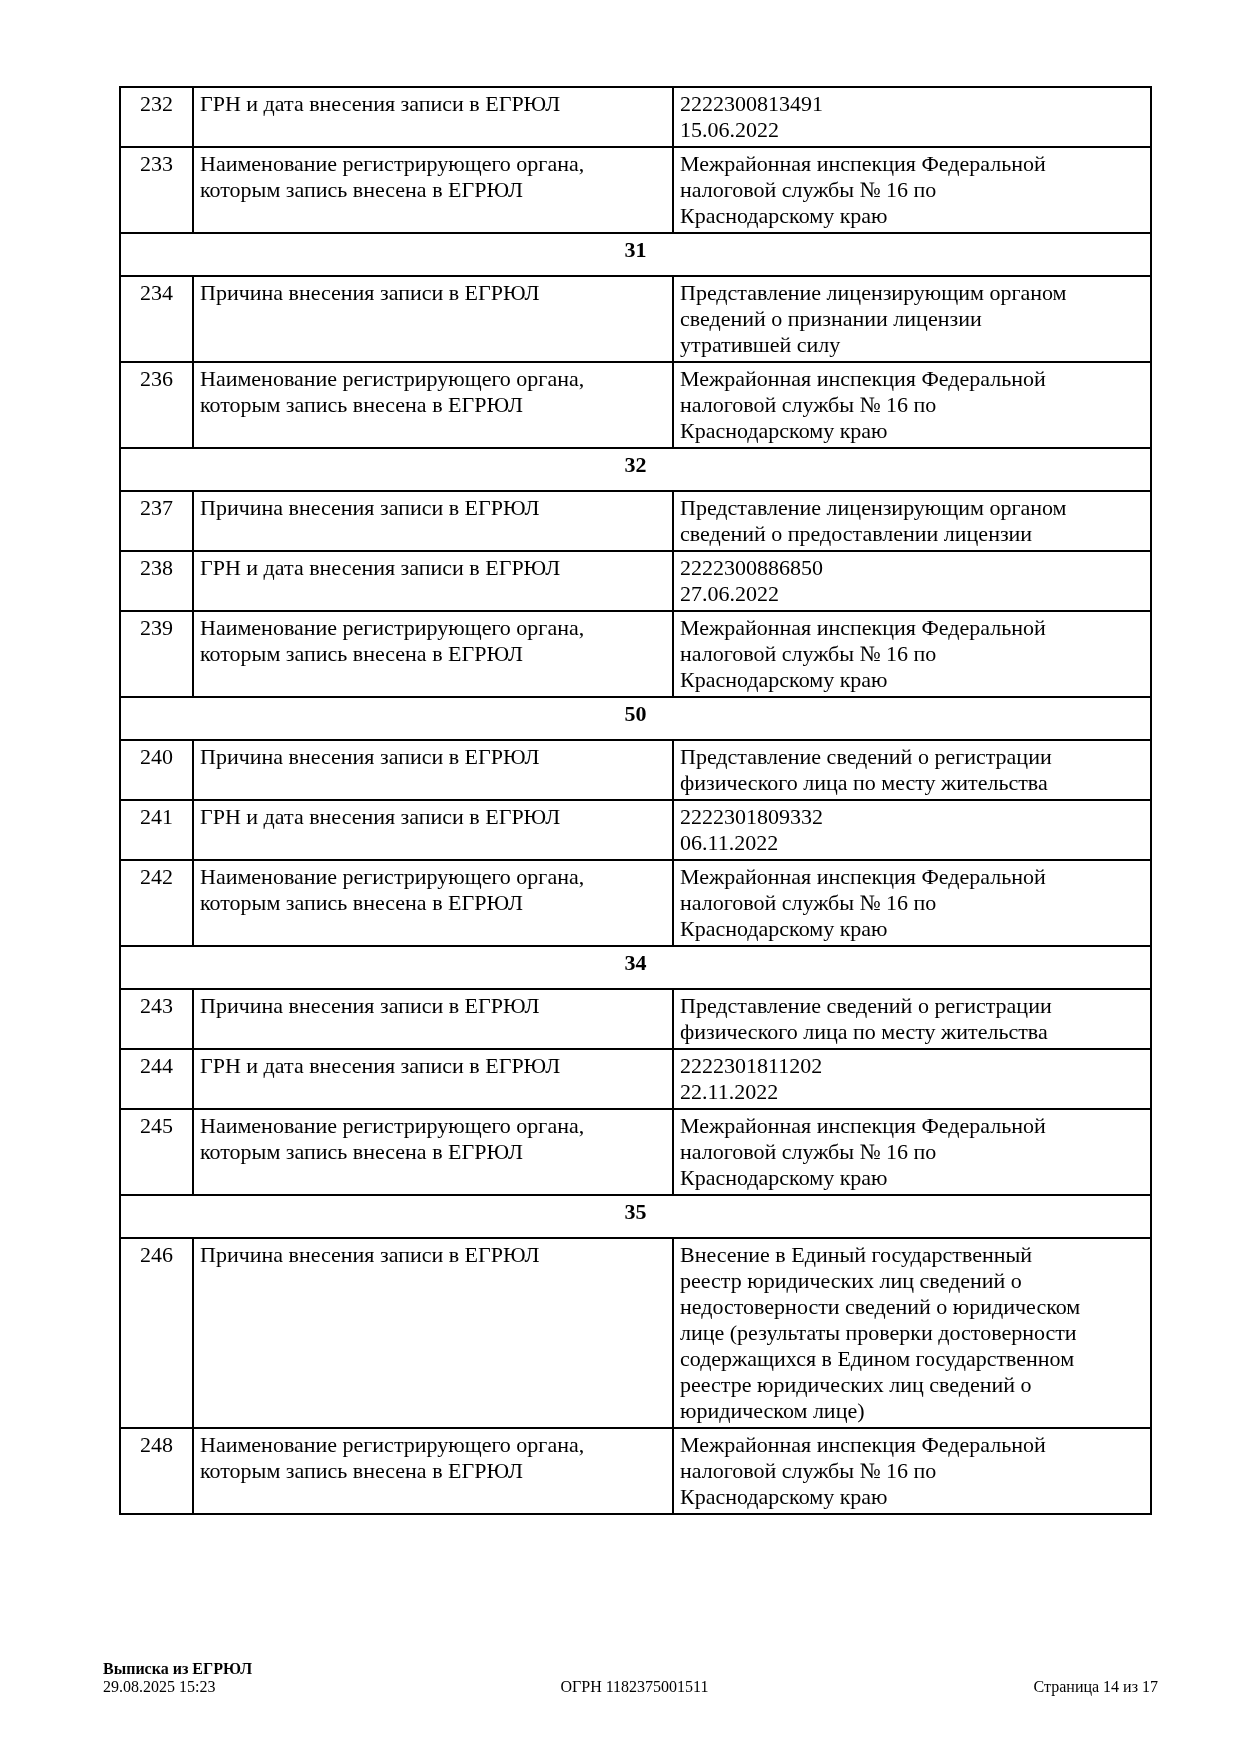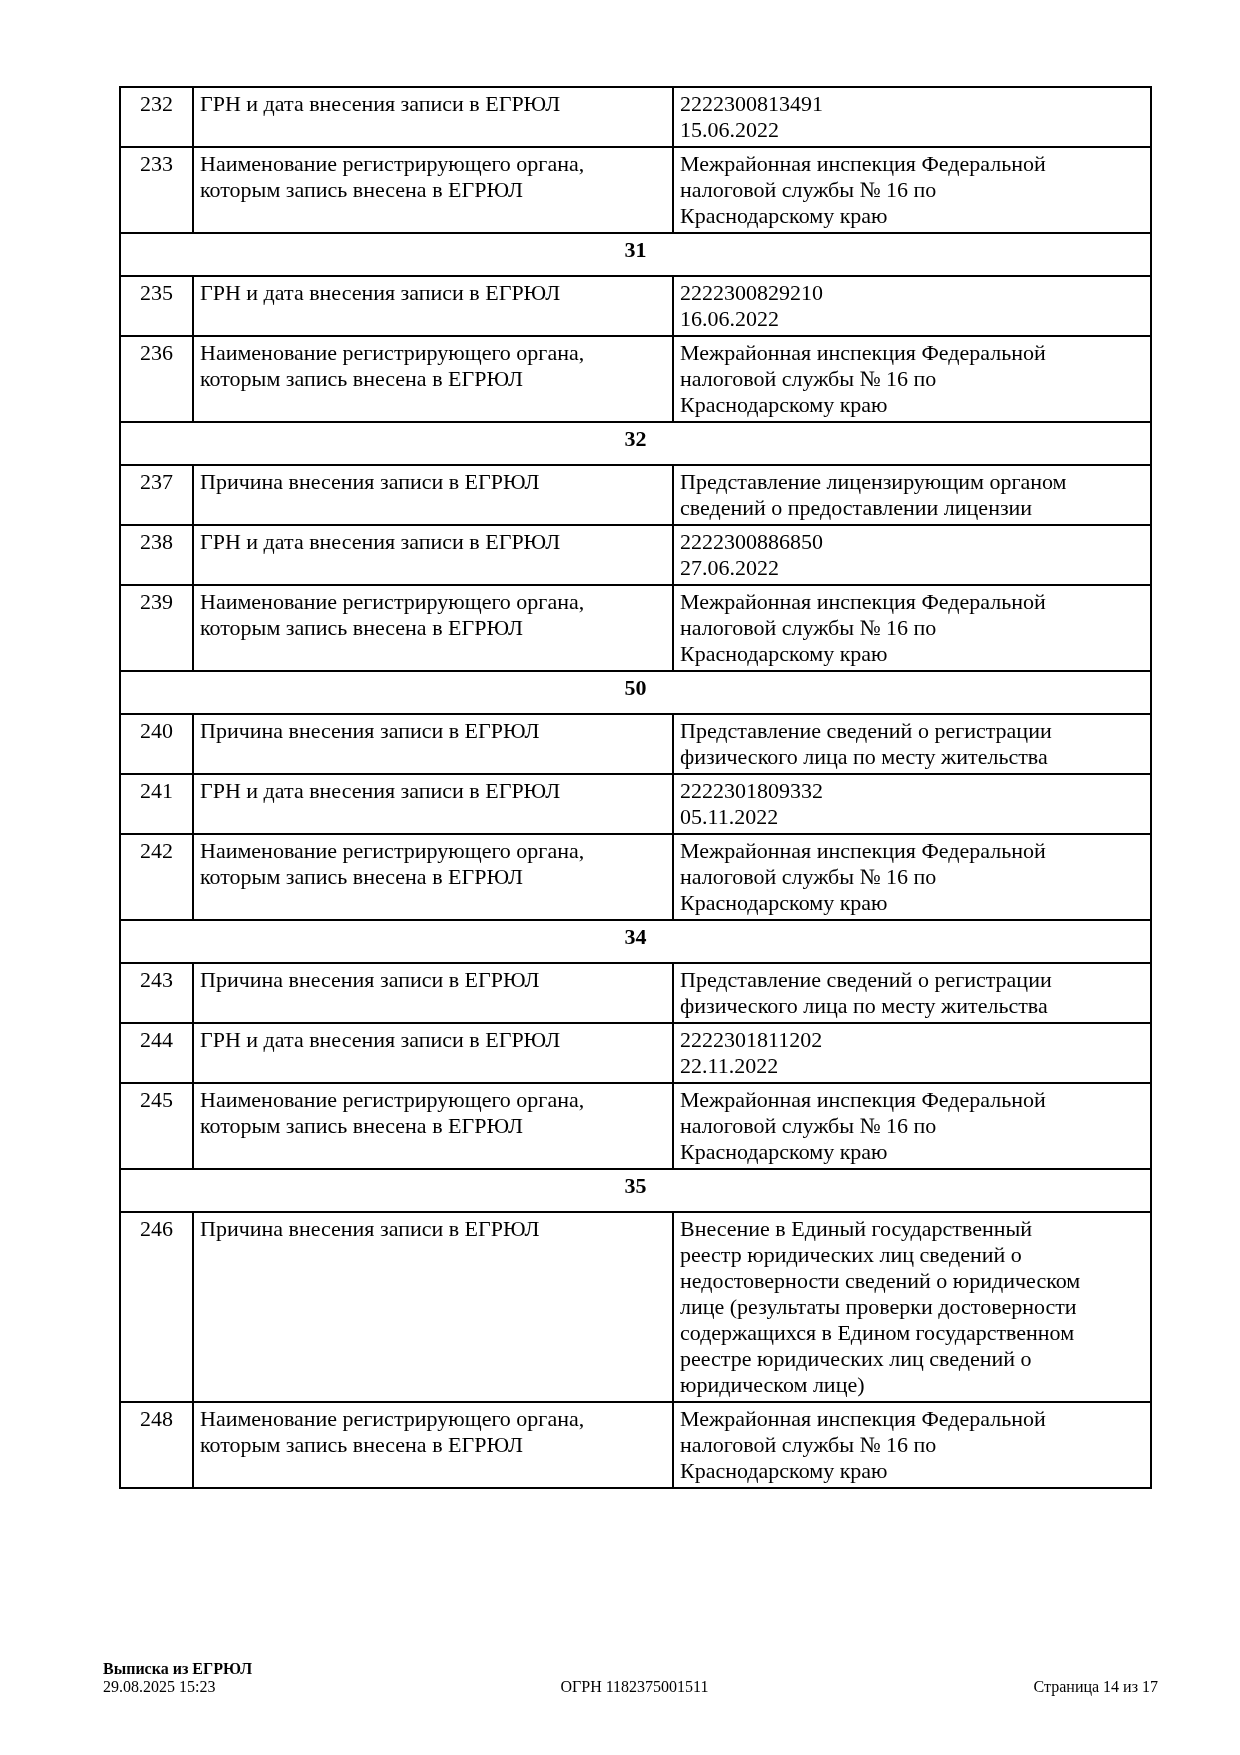--- a/index.html
+++ b/index.html
@@ -101,24 +101,25 @@
     <td class="label-cell">Наименование регистрирующего органа,
 которым запись внесена в ЕГРЮЛ</td>
     <td class="value-cell">Межрайонная инспекция Федеральной
 налоговой службы № 16 по
 Краснодарскому краю</td>
   </tr>
         <tr class="section-row">
     <td colspan="3">31</td>
   </tr>
         <tr>
-    <td class="num-cell">235</td>
-    <td class="label-cell">ГРН и дата внесения записи в ЕГРЮЛ</td>
-    <td class="value-cell">2222300829210
-16.06.2022</td>
+    <td class="num-cell">234</td>
+    <td class="label-cell">Причина внесения записи в ЕГРЮЛ</td>
+    <td class="value-cell">Представление лицензирующим органом
+сведений о признании лицензии
+утратившей силу</td>
   </tr>
         <tr>
     <td class="num-cell">236</td>
     <td class="label-cell">Наименование регистрирующего органа,
 которым запись внесена в ЕГРЮЛ</td>
     <td class="value-cell">Межрайонная инспекция Федеральной
 налоговой службы № 16 по
 Краснодарскому краю</td>
   </tr>
         <tr class="section-row">
@@ -150,21 +151,21 @@
         <tr>
     <td class="num-cell">240</td>
     <td class="label-cell">Причина внесения записи в ЕГРЮЛ</td>
     <td class="value-cell">Представление сведений о регистрации
 физического лица по месту жительства</td>
   </tr>
         <tr>
     <td class="num-cell">241</td>
     <td class="label-cell">ГРН и дата внесения записи в ЕГРЮЛ</td>
     <td class="value-cell">2222301809332
-05.11.2022</td>
+06.11.2022</td>
   </tr>
         <tr>
     <td class="num-cell">242</td>
     <td class="label-cell">Наименование регистрирующего органа,
 которым запись внесена в ЕГРЮЛ</td>
     <td class="value-cell">Межрайонная инспекция Федеральной
 налоговой службы № 16 по
 Краснодарскому краю</td>
   </tr>
         <tr class="section-row">

